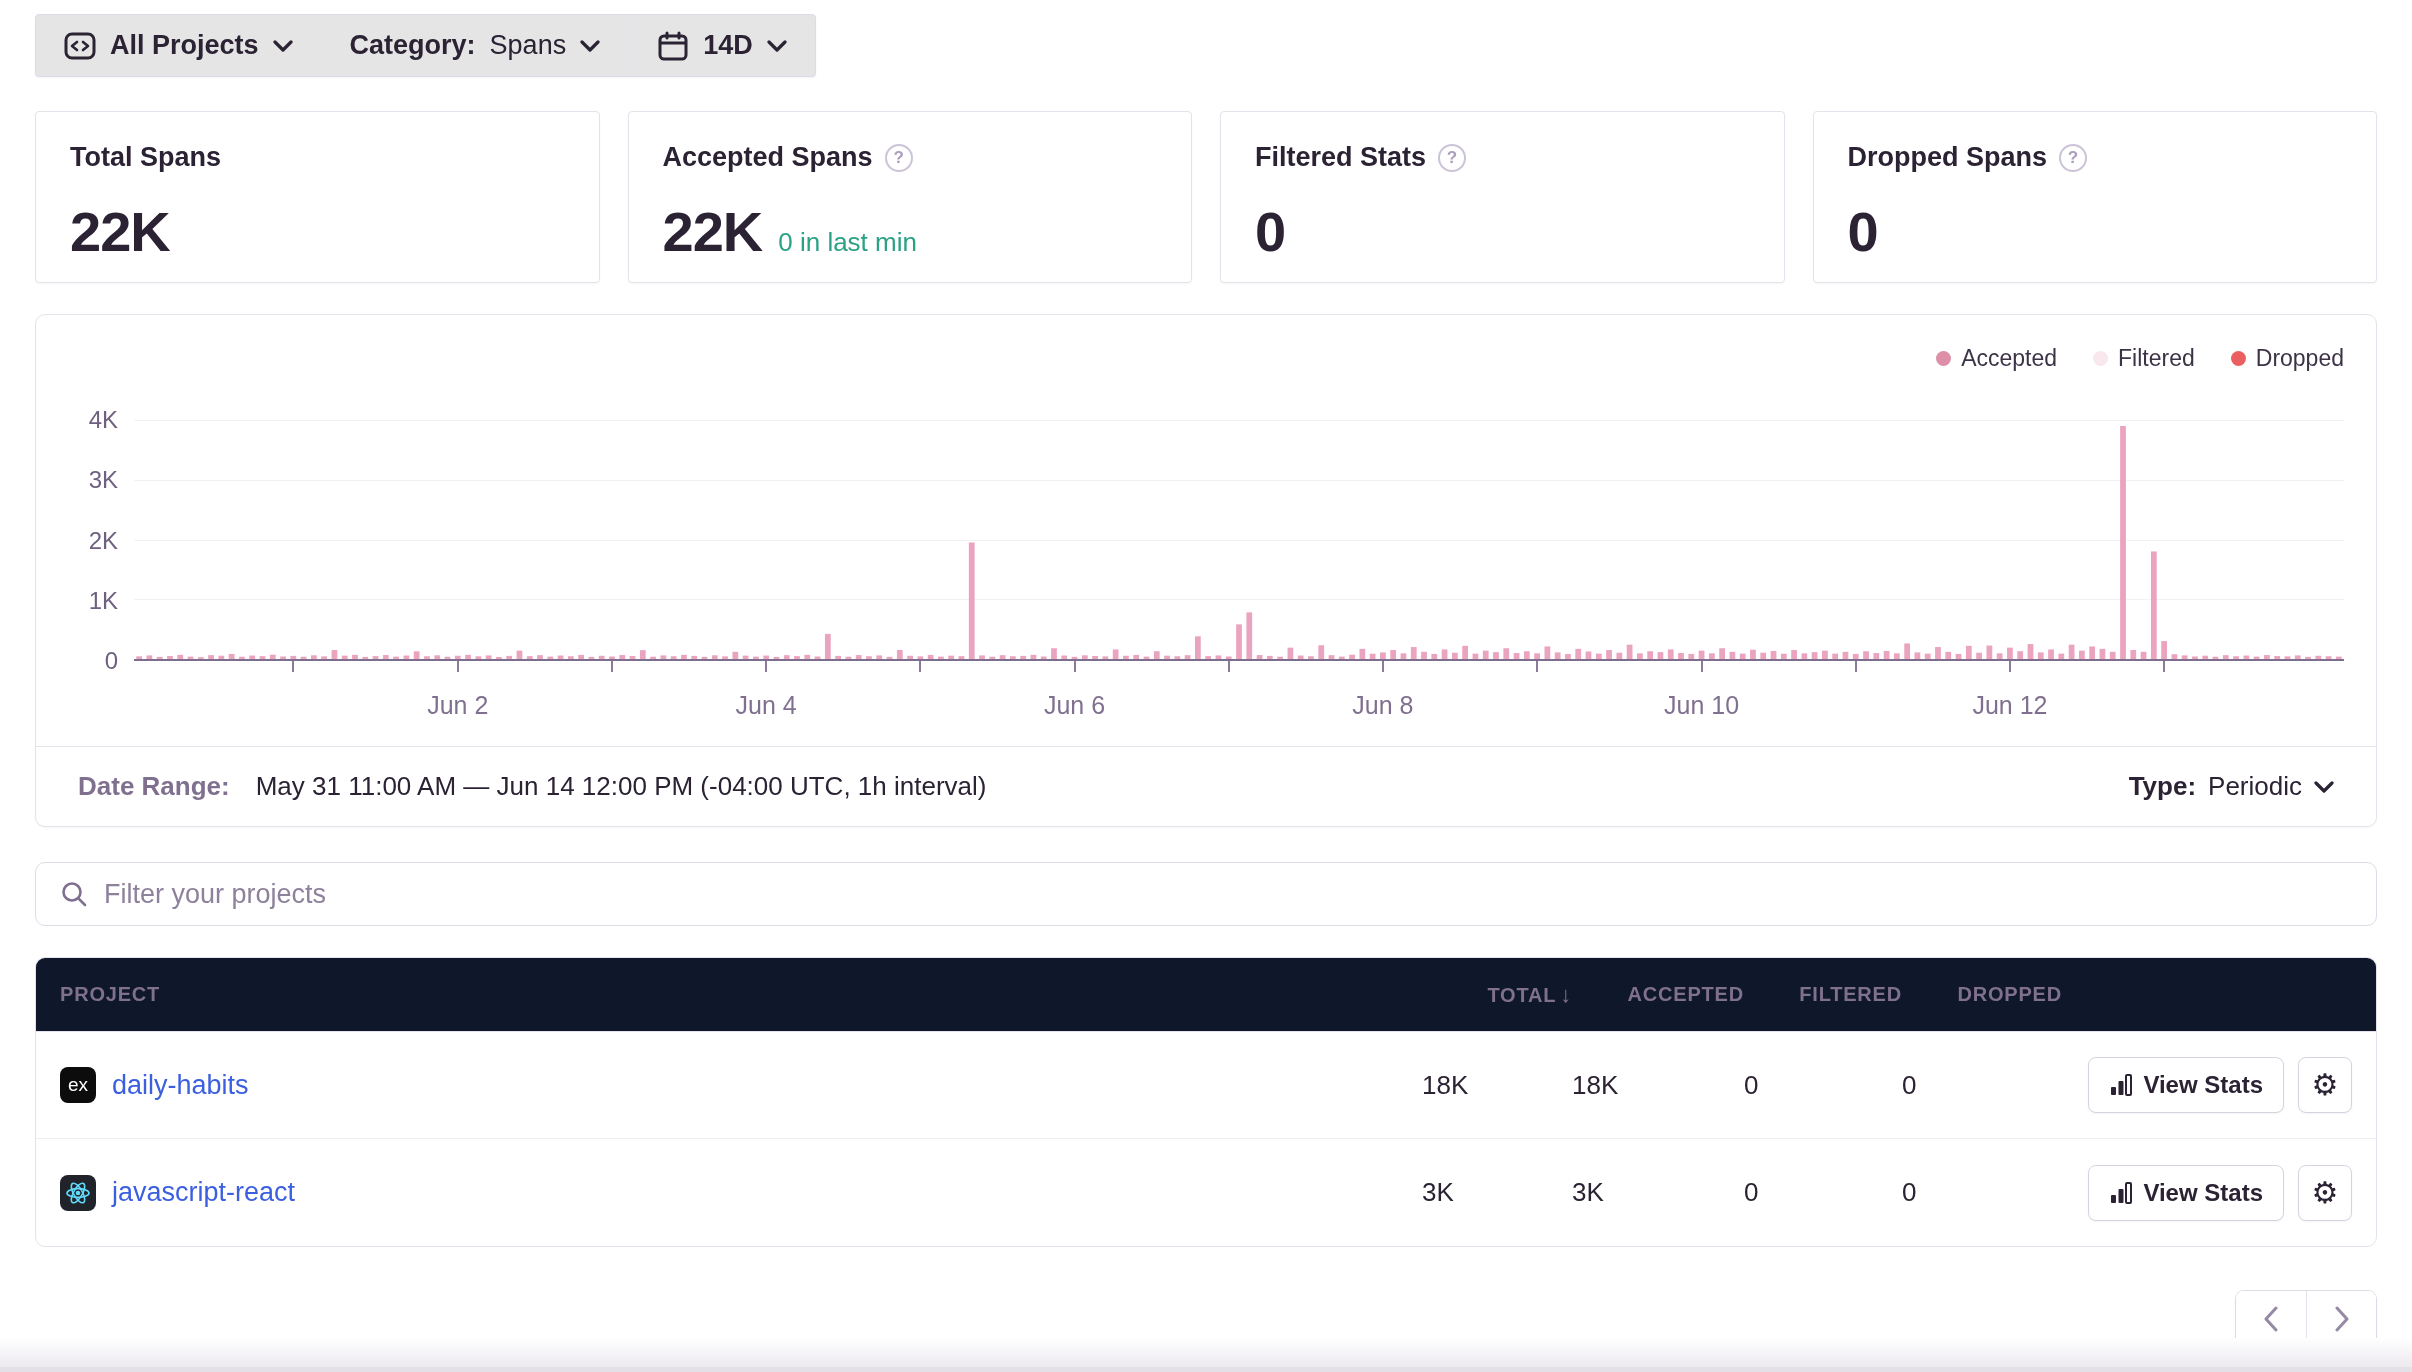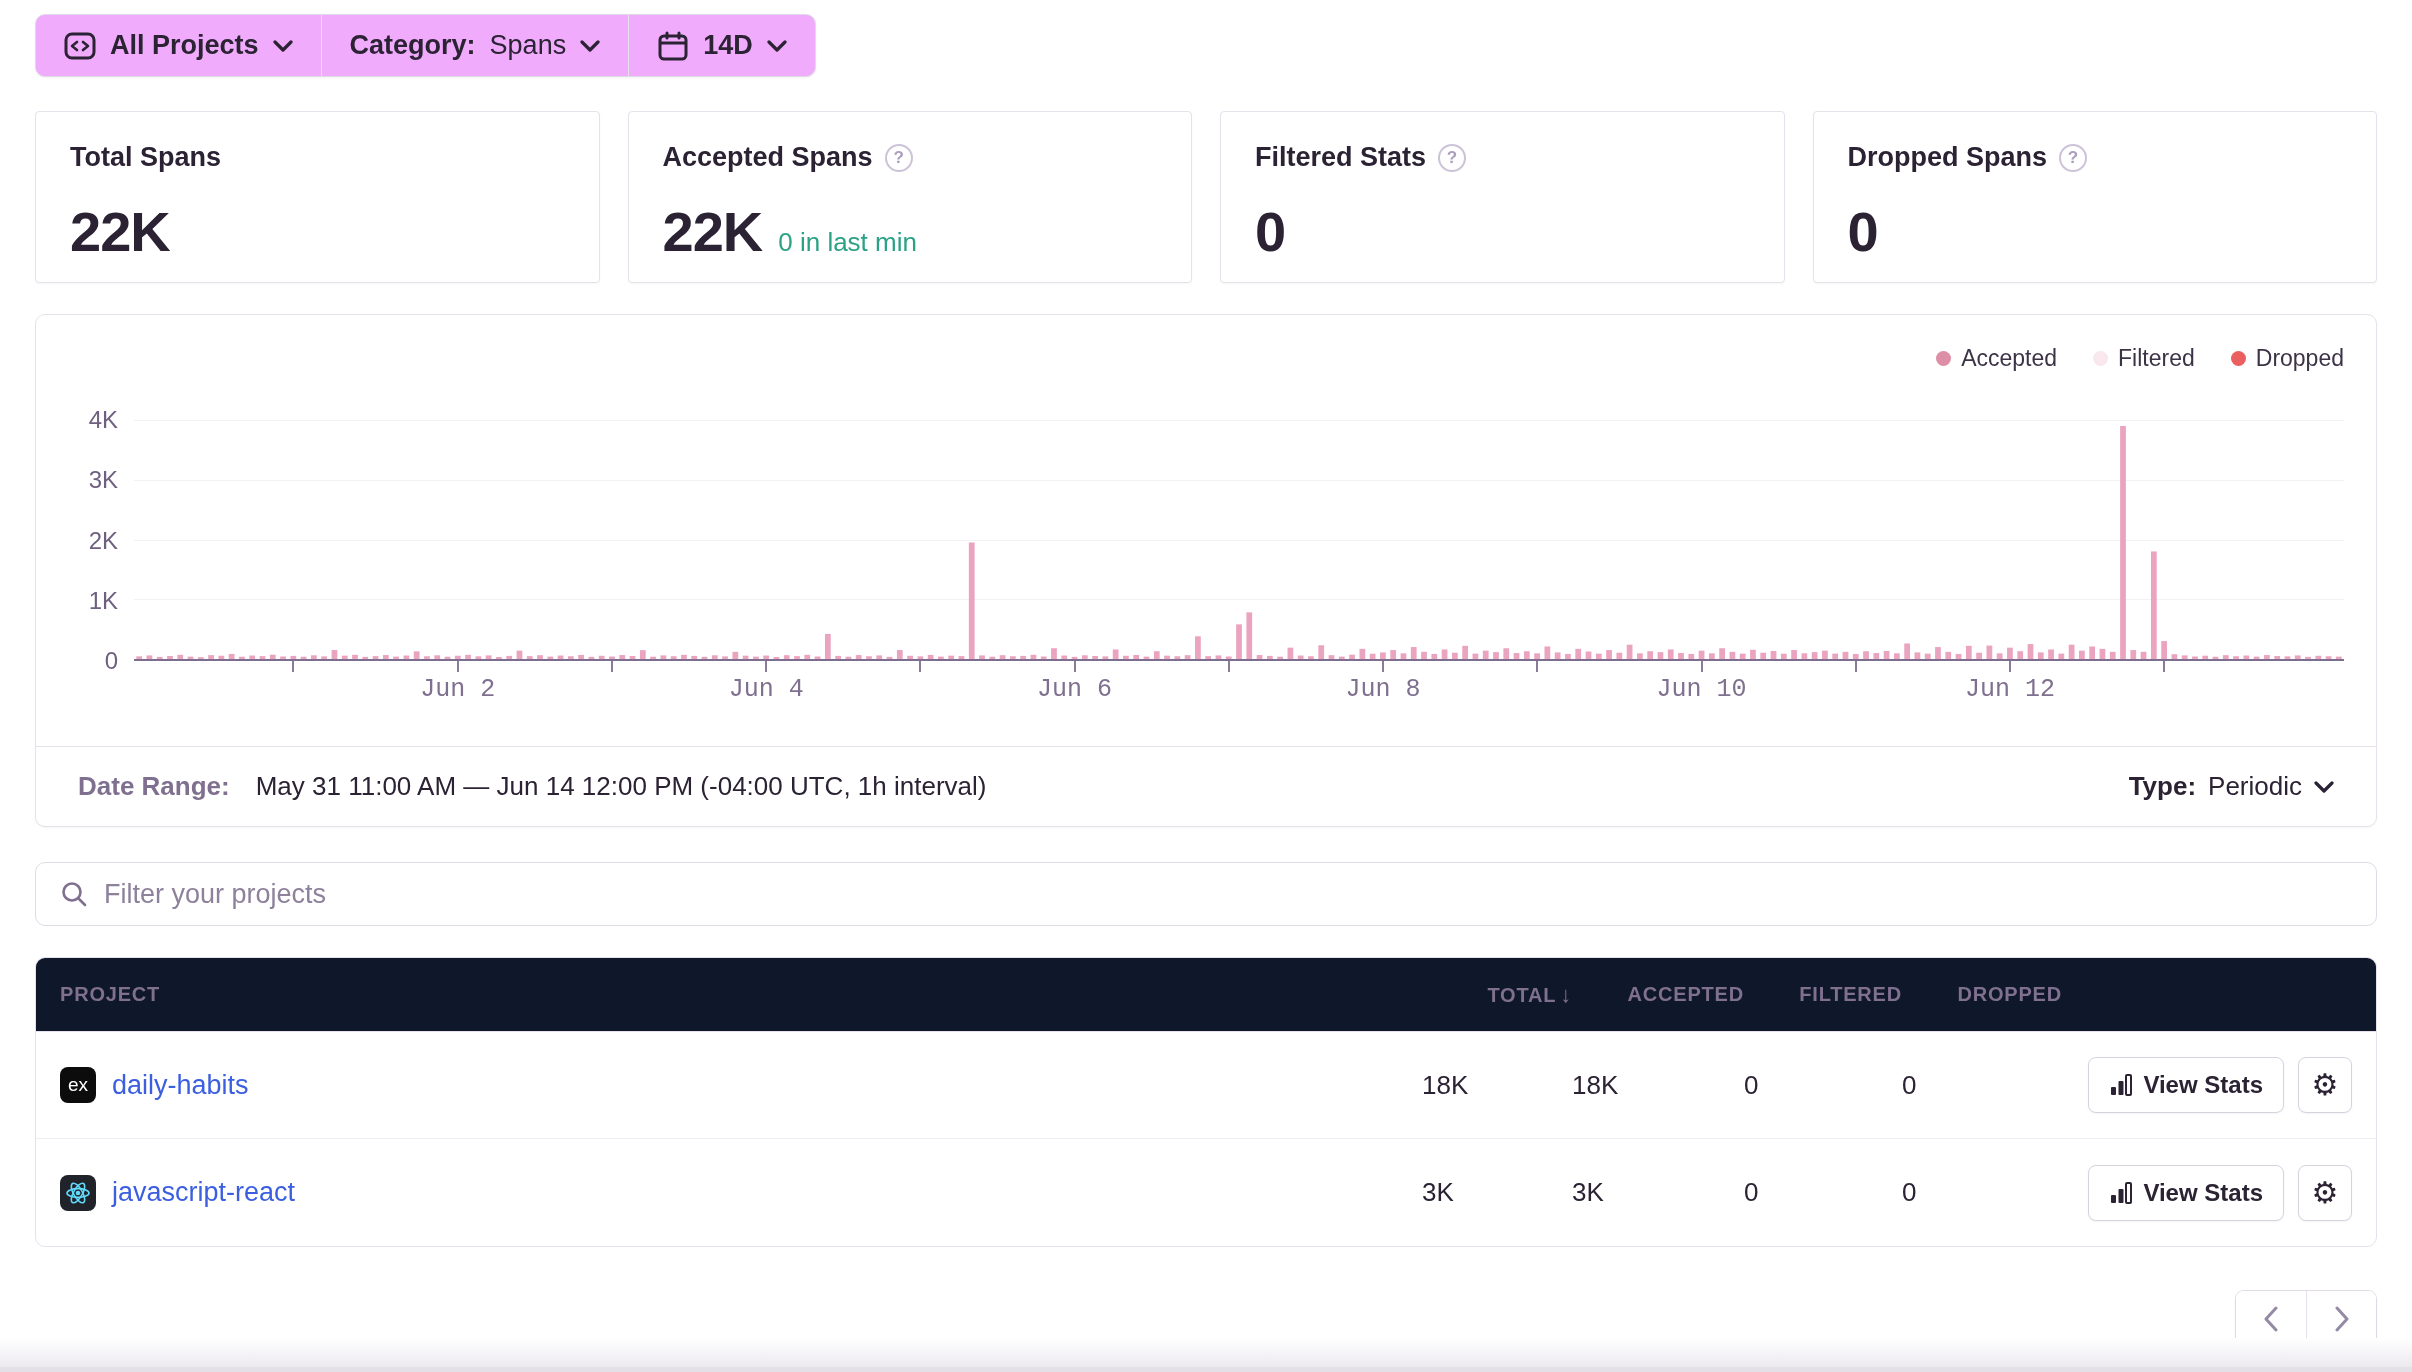--- a/index.html
+++ b/index.html
@@ -2,21 +2,21 @@
 <html><head>
 <meta charset="utf-8">
 <style>
   * { margin:0; padding:0; box-sizing:border-box; }
   html,body { width:2412px; height:1372px; background:#ffffff;
     font-family:"Liberation Sans","DejaVu Sans",sans-serif; color:#2b2233; overflow:hidden; }
   .page { position:relative; width:2412px; height:1372px; }
 
   
   .toolbar { display:inline-flex; align-items:stretch; margin:14px 0 0 35px; height:63px;
-    border:1.5px solid #e0dae6; border-radius:10px; background:#f0abfc;
+    border:1.5px solid #e0dae6; border-radius:4px; background:#e5e5e5;
     box-shadow:0 1px 2px rgba(43,34,51,.05); }
   .tb-section { display:flex; align-items:center; gap:14px; padding:0 28px; cursor:pointer; }
   .tb-section + .tb-section { border-left:1.5px solid #e7e1ec; }
   .tb-bold { font-size:27px; font-weight:700; }
   .tb-normal { font-size:27px; font-weight:400; }
   .chev { width:20px; height:12px; }
   .chev polyline { fill:none; stroke:#2b2233; stroke-width:3.2; stroke-linecap:round; stroke-linejoin:round; }
   .proj-icon { width:32px; height:28px; }
   .cal-icon { width:32px; height:32px; }
 
@@ -41,21 +41,21 @@
   .legend-dot { width:15px; height:15px; border-radius:50%; }
   .legend-label { font-size:23px; color:#3d3347; }
   .plot-wrap { display:flex; margin-top:45px; }
   .ylabels { width:66px; position:relative; height:241px; }
   .ylabel { position:absolute; right:16px; transform:translateY(-50%); font-size:24px; color:#6f6080; }
   .plot { flex:1; position:relative; height:241px; border-bottom:2px solid #7c6e8c; }
   .gridline { position:absolute; left:0; right:0; height:1px; background:#f3f0f6; }
   .bars-svg { position:absolute; left:0; top:0; width:100%; height:100%; }
   .xticks { position:relative; height:14px; margin-left:66px; }
   .xtick { position:absolute; top:0; width:2px; height:11px; background:#8a7b99; }
-  .xlabels { position:relative; height:40px; margin-left:66px; margin-top:0;font-family:Liberation Mono, monospace; }
+  .xlabels { position:relative; height:40px; margin-left:66px; margin-top:16px; }
   .xlabel { position:absolute; transform:translateX(-50%); font-size:25px; color:#80708f; }
 
   .date-row { border-top:1.5px solid #e7e1ec; height:80px; display:flex; align-items:center; padding:0 42px; }
   .dr-label { font-size:26px; font-weight:700; color:#80708f; margin-right:26px; }
   .dr-value { font-size:26px; color:#2b2233; }
   .type-group { margin-left:auto; display:flex; align-items:center; gap:12px; cursor:pointer; }
   .type-label { font-size:26px; font-weight:700; }
   .type-value { font-size:26px; }
 
   

